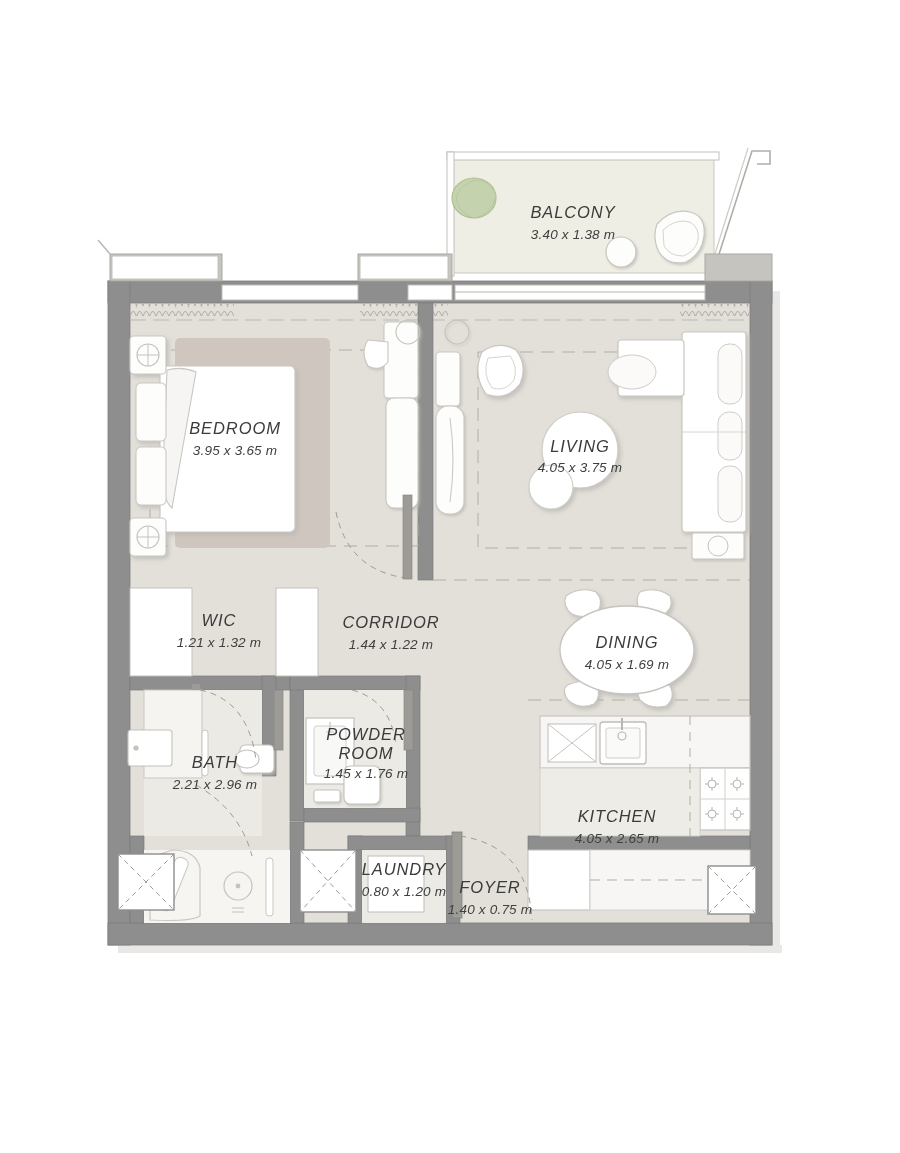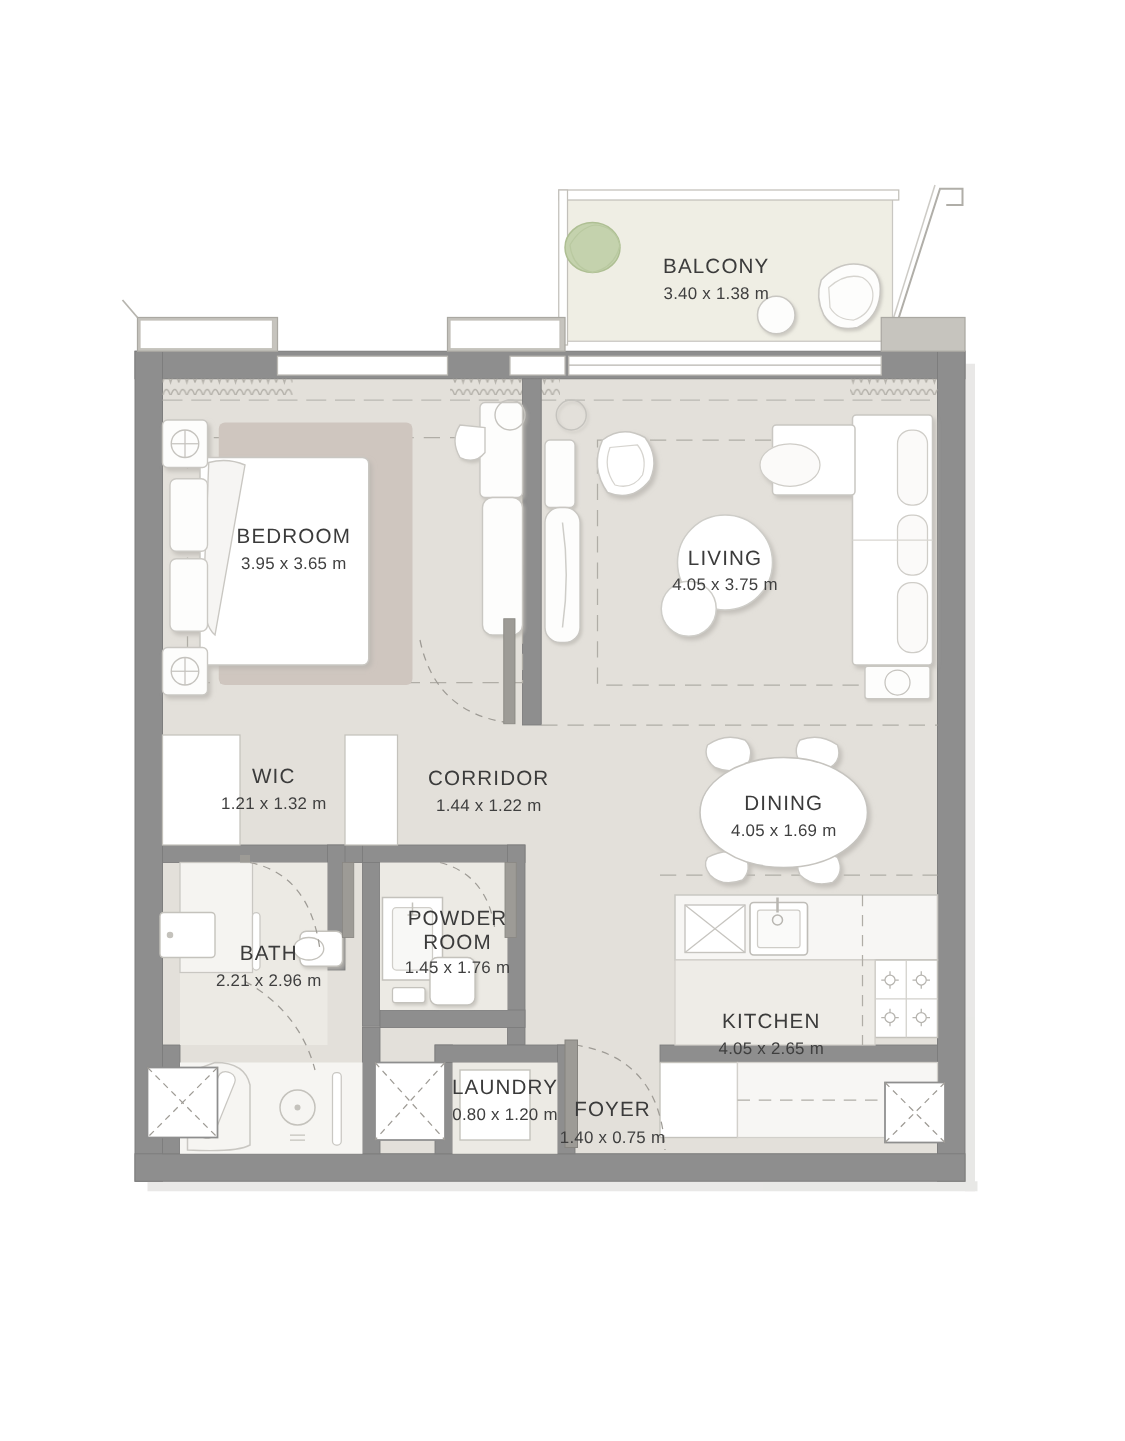--- a/index.html
+++ b/index.html
@@ -1,18 +1,18 @@
 <!DOCTYPE html>
 <html><head>
 <meta charset="utf-8">
 <title>Floor Plan</title>
 <style>
   html,body{margin:0;padding:0;background:#ffffff;}
   body{width:900px;height:1153px;font-family:"Liberation Sans",sans-serif;overflow:hidden;}
-  #plan-root{position:relative;width:852px;height:1153px;background:#fff;}
+  #plan-root{position:relative;width:852px;height:1153px;background:#fff;font-style:italic;}
   svg#floorplan{display:block;width:900px;height:1153px;}
   .rm-name{font-family:"Liberation Sans",sans-serif;font-size:16.5px;fill:#3b3b3b;letter-spacing:.9px;text-anchor:middle;}
   .rm-dim{font-family:"Liberation Sans",sans-serif;font-size:13.5px;fill:#3f3f3f;letter-spacing:.2px;text-anchor:middle;}
 </style>
 </head>
 <body>
 
 <div id="plan-root">
 <svg id="floorplan" viewBox="0 0 900 1153" xmlns="http://www.w3.org/2000/svg">
   <defs>

